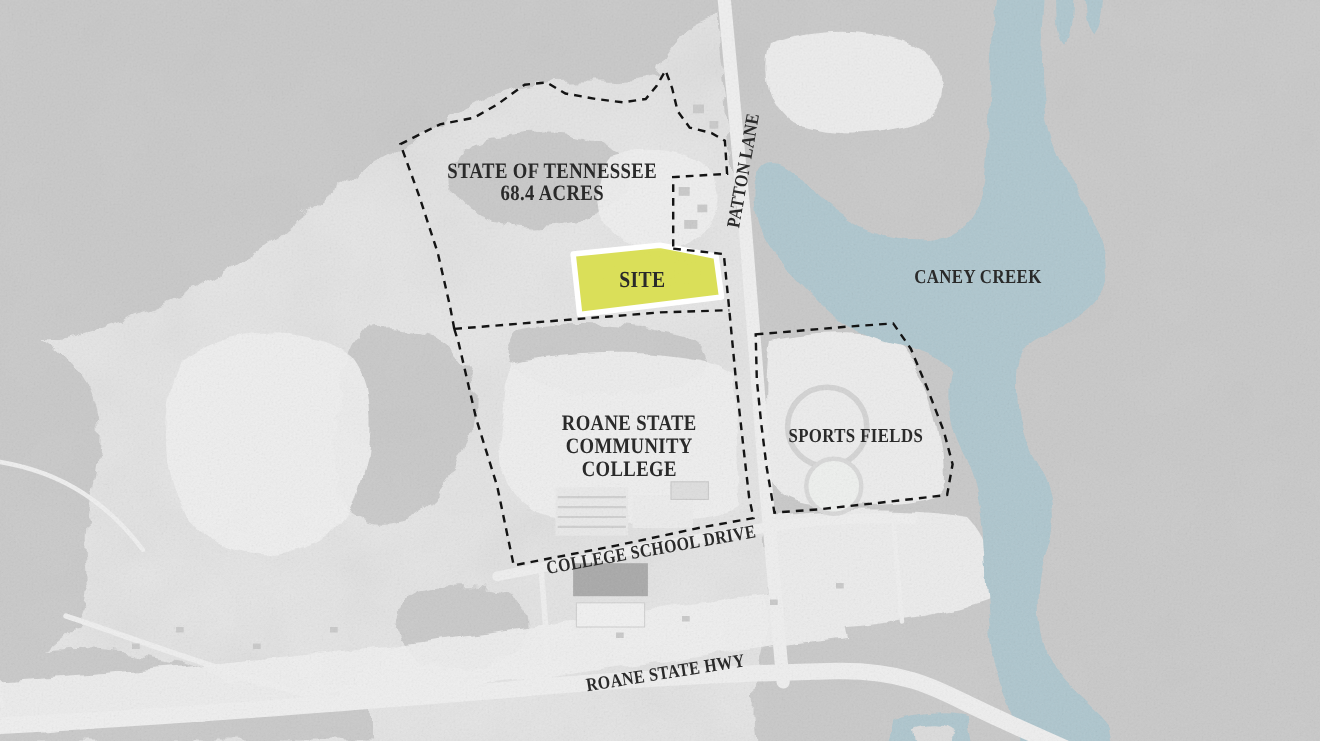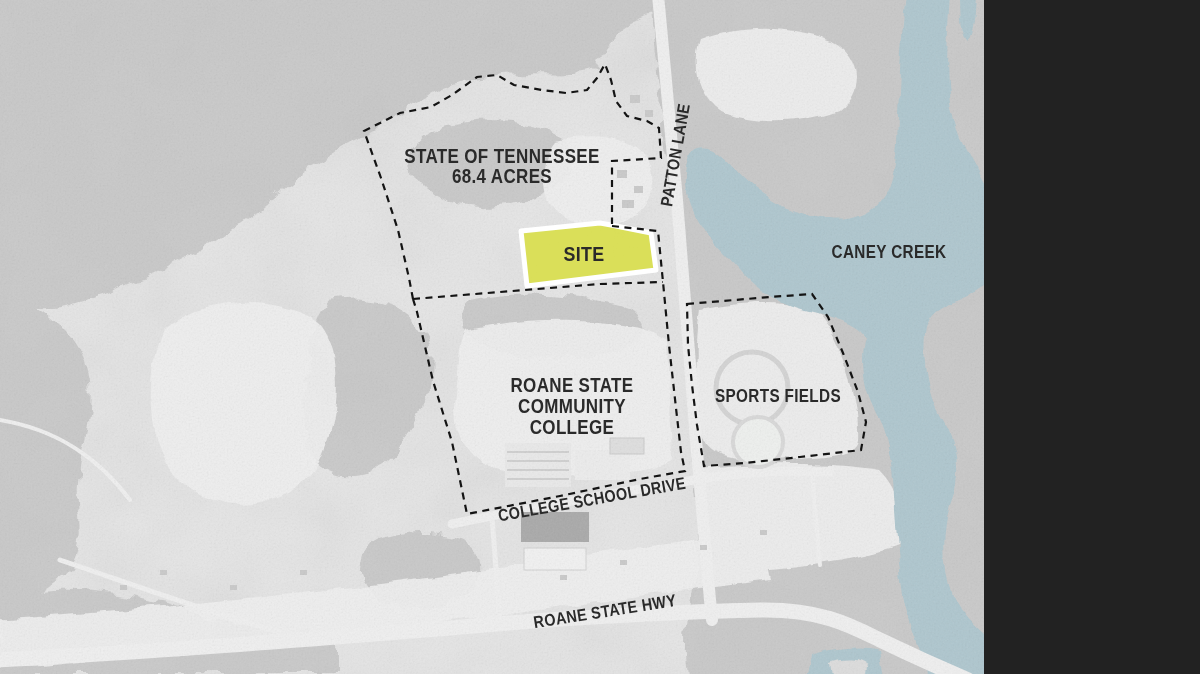--- a/index.html
+++ b/index.html
@@ -2,23 +2,23 @@
 <html style="--water: #aec6ce; --site-fill: #d9de4d; --site-outline: #ffffff; --boundary-dash: #141414; --label-text: #2a2a2a; --land-base: #e6e6e6; --forest: #bfbfbf; --road: #efefef;"><head>
 <meta charset="utf-8">
 <style>
   :root{
     --water:#aec6ce; --site-fill:#d9de4d; --site-outline:#ffffff;
     --boundary-dash:#141414; --label-text:#2a2a2a; --land-base:#e6e6e6;
     --forest:#bfbfbf; --road:#efefef;
   }
   html,body{margin:0;padding:0;background:#222;}
   .stage{
-    position:relative; width:984px; height:674px; overflow:hidden;
+    position:relative; width:1200px; height:674px; overflow:hidden;
     background:var(--land-base);
-    font-family:Liberation Sans, sans-serif;
+    font-family:Liberation Serif, serif;
   }
   .map-svg{position:absolute;left:0;top:0;width:1200px;height:674px;display:block;}
   .label{
     position:absolute; color:var(--label-text); font-weight:700;
     white-space:nowrap; text-align:center; z-index:5;
     transform:translate(-50%,-50%) rotate(var(--rot,0deg)) scaleX(0.85);
     letter-spacing:0.4px; line-height:1.05;
   }
   .label-parcel{left:502px; top:166px; font-size:20px; line-height:20px;}
   .label-site{left:584px; top:254px; font-size:21px;}

